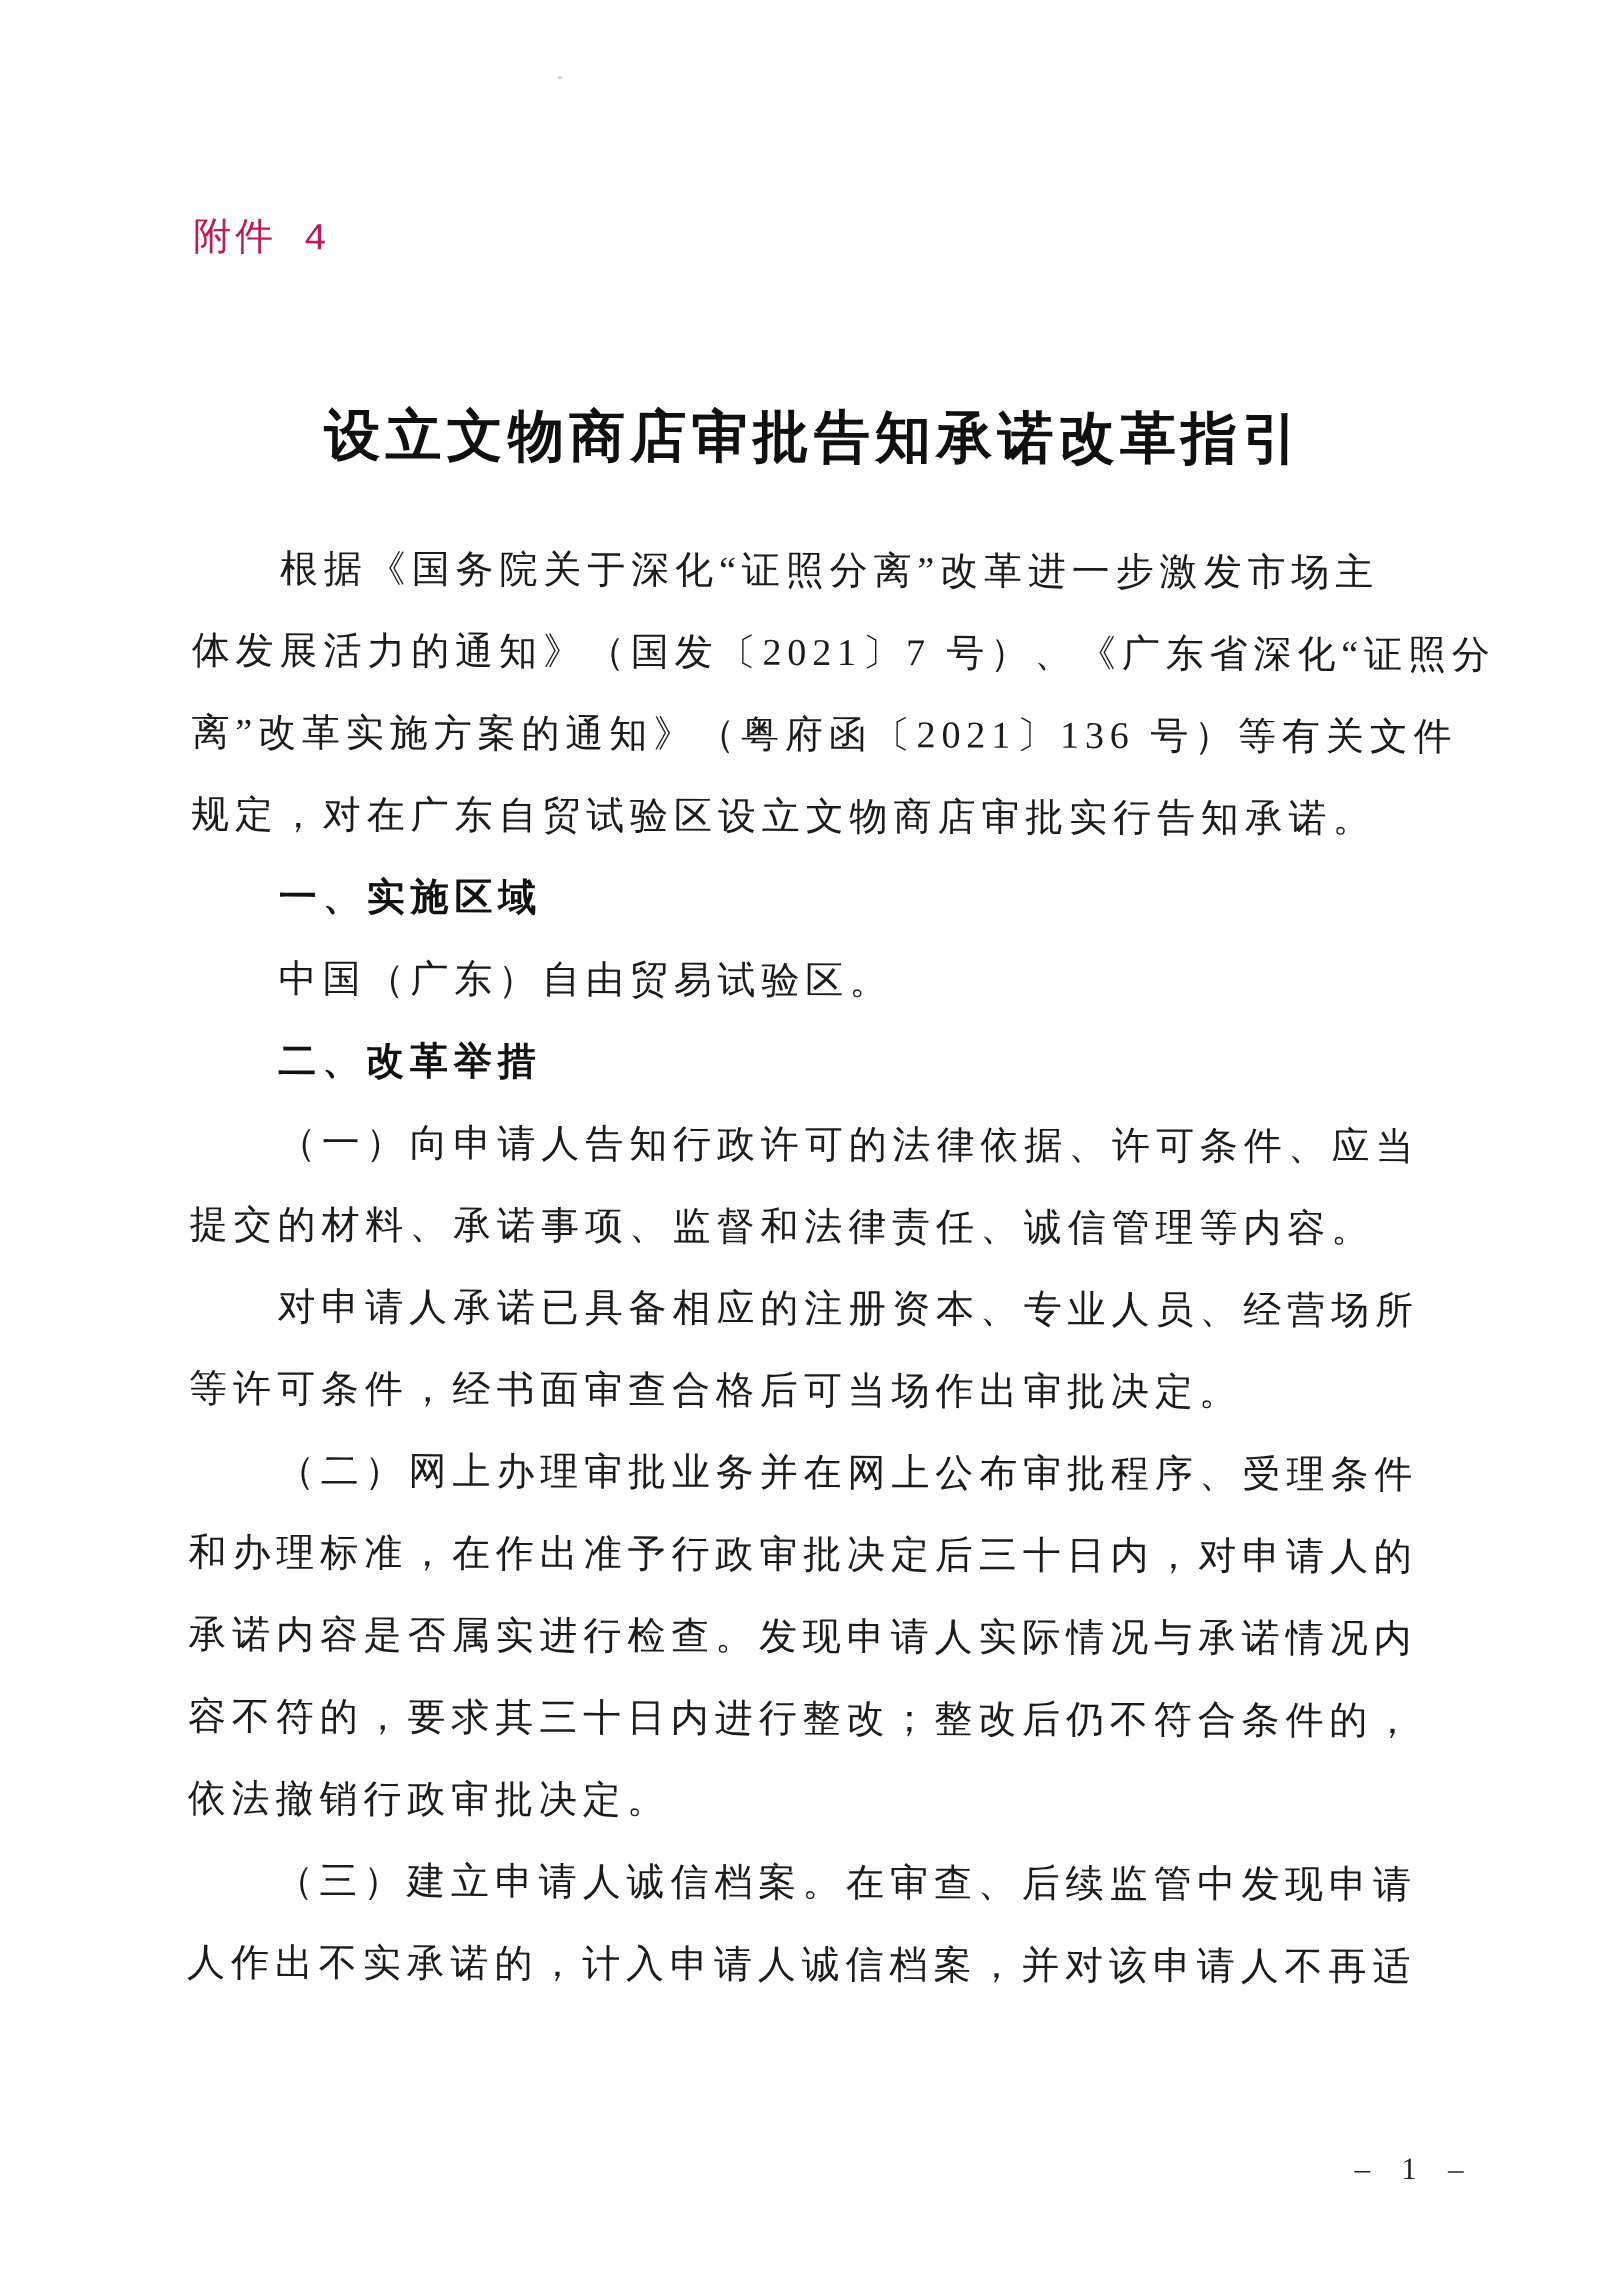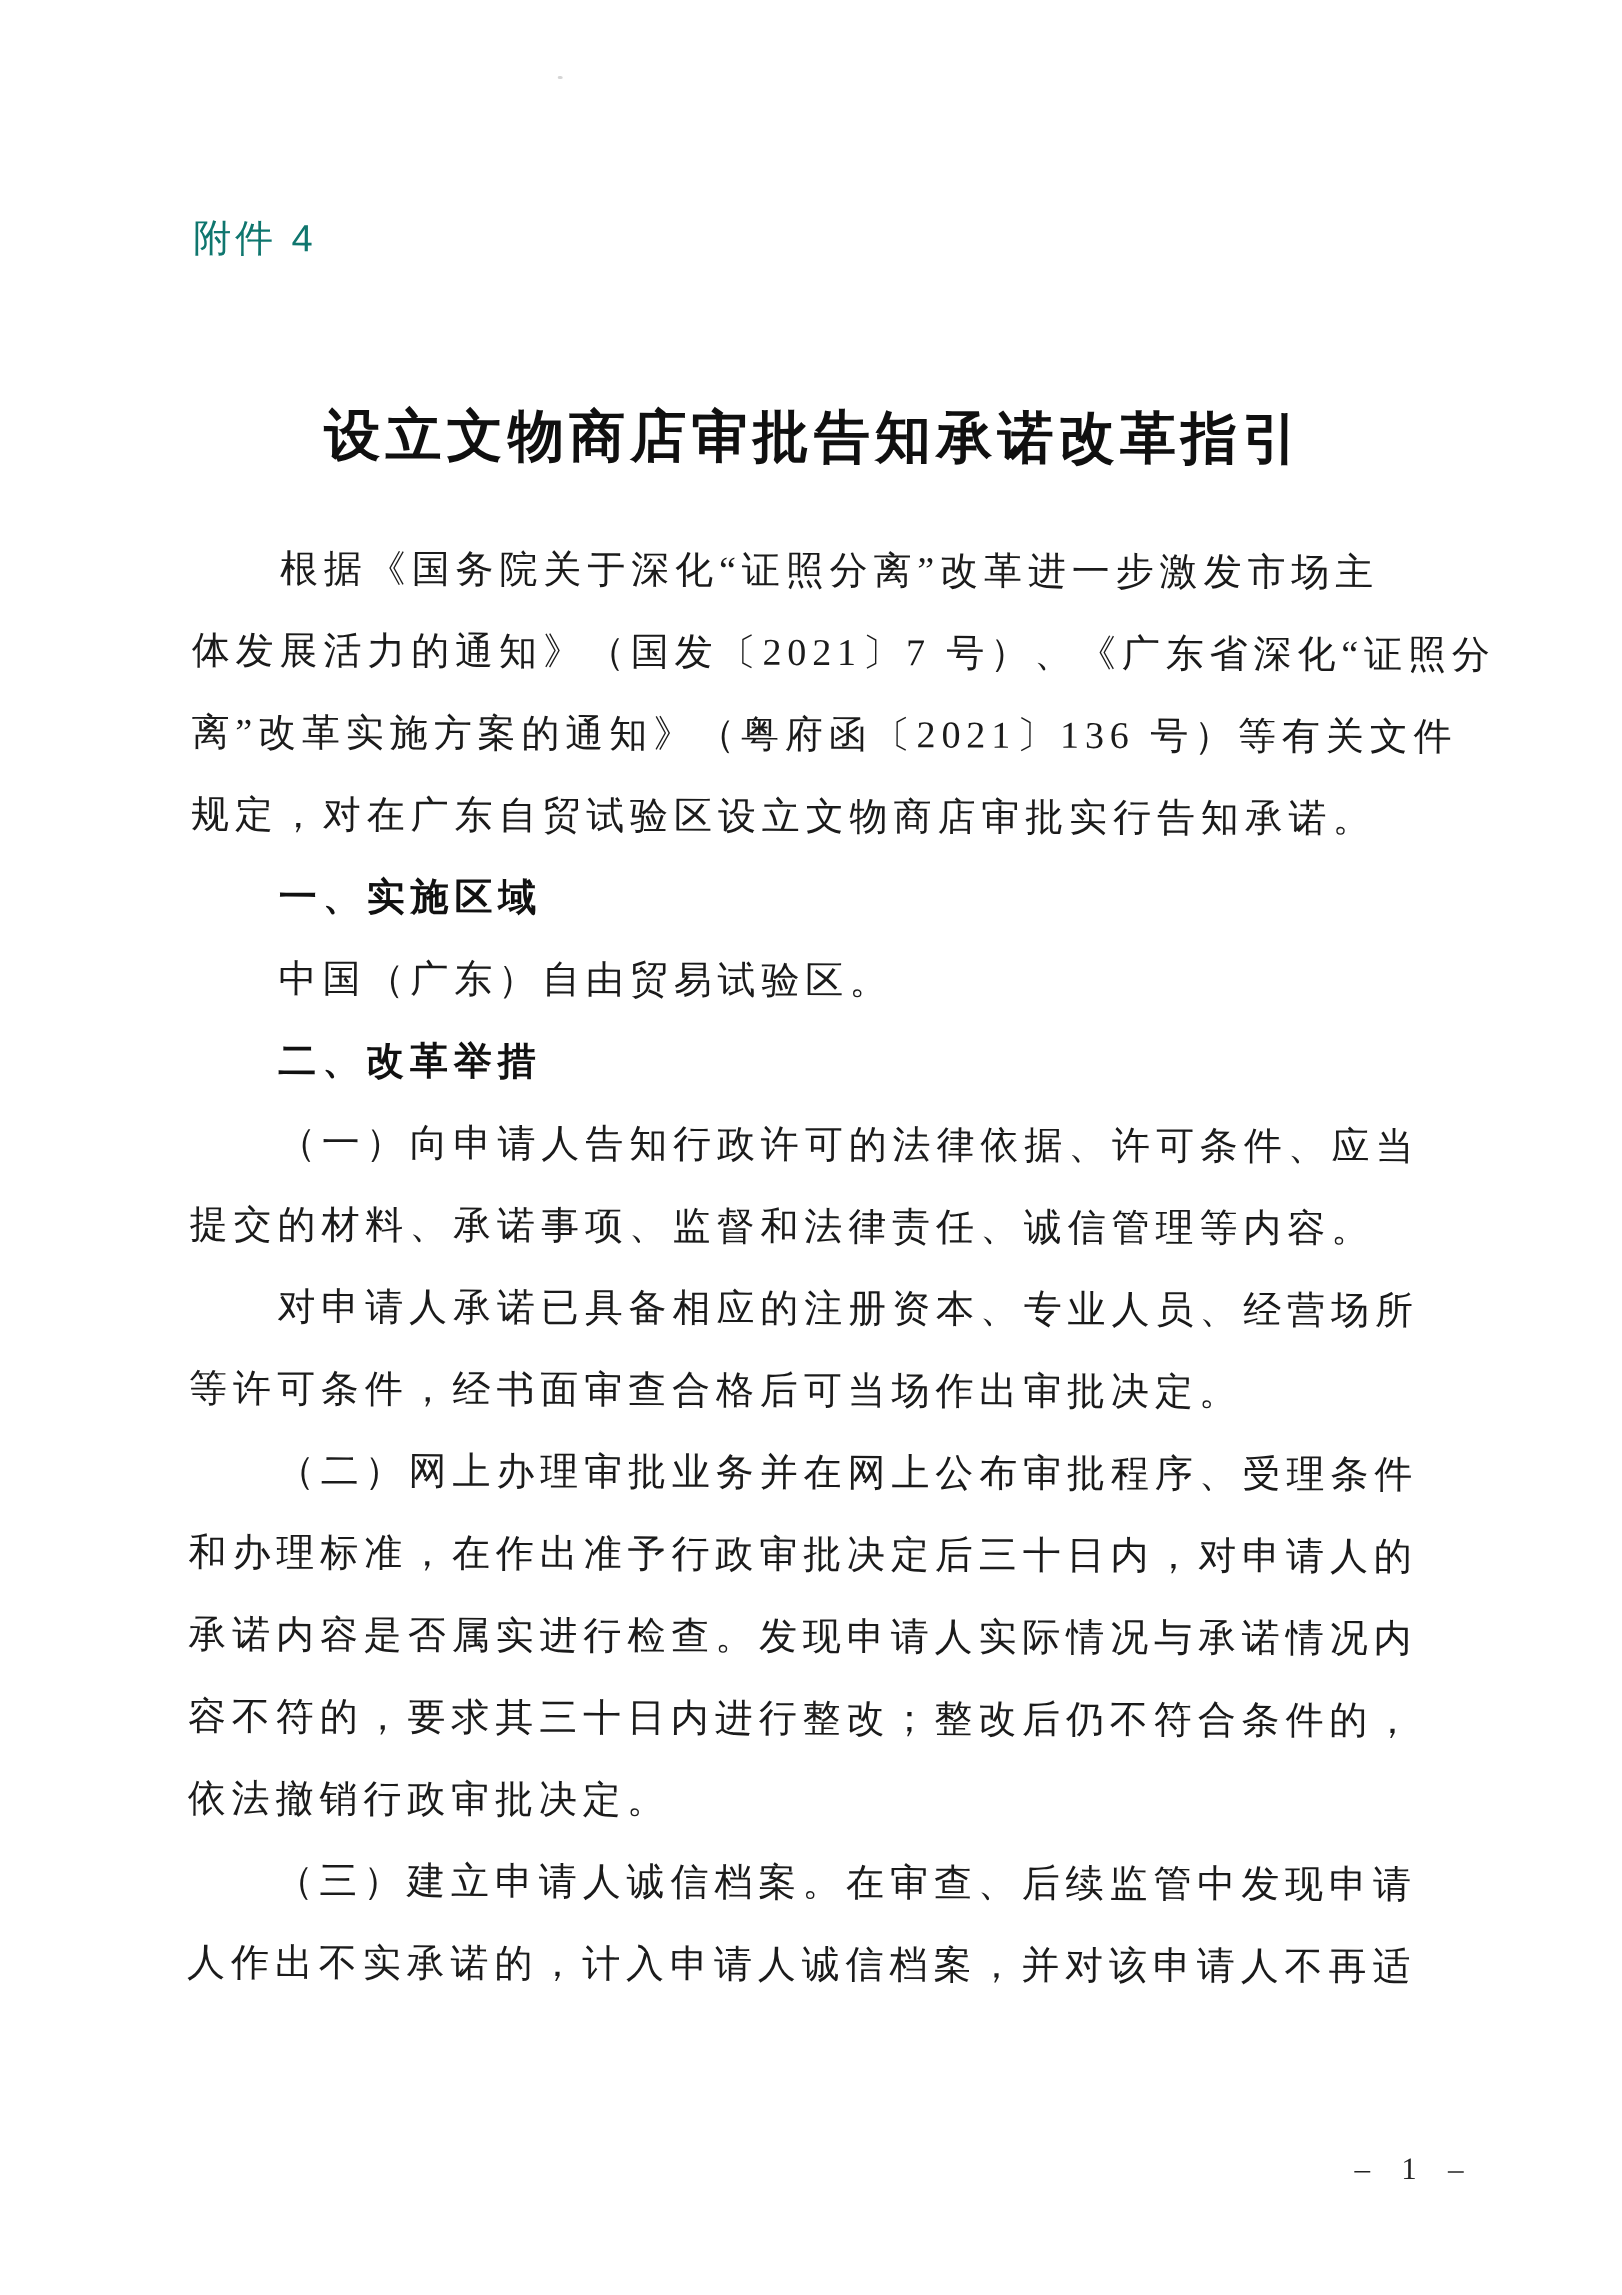--- a/index.html
+++ b/index.html
@@ -19,25 +19,25 @@
   .page-content {
     position: absolute;
     inset: 0;
     transform: rotate(0.2deg);
     transform-origin: 50% 50%;
   }
   .attachment-label {
     position: absolute;
     left: 190px;
     top: 217px;
-    font-family: Liberation Sans, sans-serif;
+    font-family: Liberation Mono, monospace;
     font-size: 38px;
     line-height: 47px;
     letter-spacing: 3.9px;
-    color: #0f766e;
+    color: #be185d;
     white-space: nowrap;
   }
   .doc-title {
     position: absolute;
     left: 0;
     right: 0;
     top: 365px;
     text-align: center;
     font-family: "Liberation Sans", sans-serif;
     font-weight: 700;

